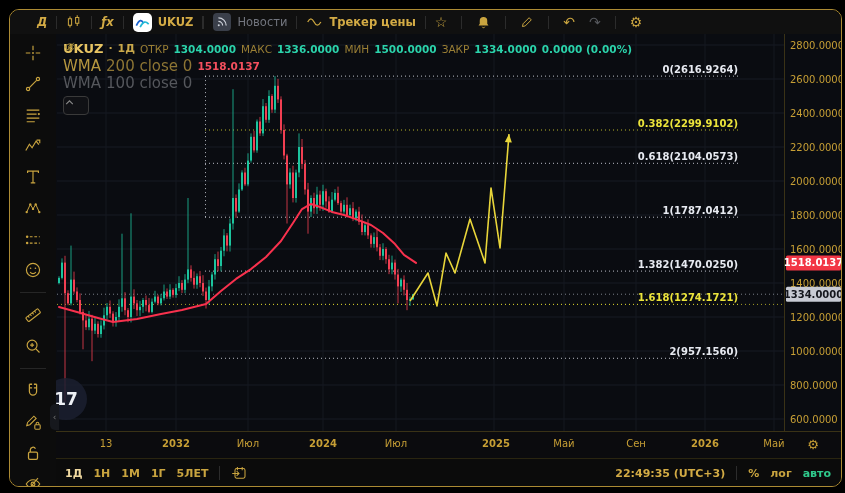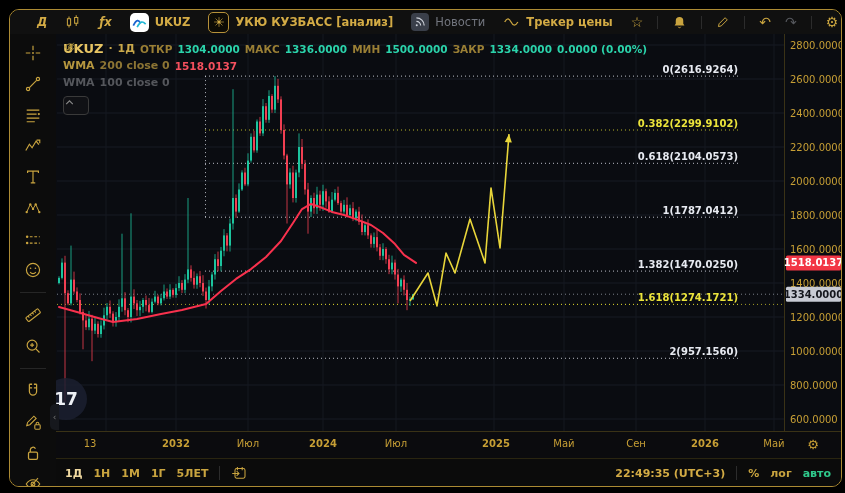--- a/index.html
+++ b/index.html
@@ -28,24 +28,24 @@
   .side-icon{width:18px;height:18px;color:#c9a43f;flex:0 0 auto;cursor:pointer;}
   .side-div{width:26px;height:1px;background:#262626;flex:0 0 auto;}
   
   .chart-wrap{position:absolute;left:46px;top:24px;right:0;height:397px;background:#0a0c11;}
   .chart-wrap svg{position:absolute;left:0;top:0;}
   .overlay{position:absolute;left:0;top:0;right:0;bottom:0;pointer-events:none;}
   .legend{position:absolute;left:7px;top:6px;font-size:11px;white-space:nowrap;}
   .leg-row{height:17px;display:flex;align-items:center;gap:5px;}
   .leg-sym{font-size:13px;font-weight:bold;color:#e8c564;}
   .leg-int{font-size:11px;color:#c9a84b;font-weight:bold;}
-  .leg-lab{color:#9a7f35;font-size:10.5px;font-weight:bold;}
+  .leg-lab{color:#9a7f35;font-size:10.5px;font-weight:normal;}
   .leg-val{color:#2bd3ab;font-size:10.5px;font-weight:bold;}
   .leg-red{color:#f5505e;font-size:10.5px;font-weight:bold;}
-  .leg-gold{color:#b6973f;font-size:11px;font-weight:bold;}
+  .leg-gold{color:#b6973f;font-size:15px;font-weight:normal;}
   .caret-btn{position:absolute;left:7px;top:62px;width:24px;height:17px;border:1px solid #3a3a3a;
     border-radius:4px;color:#8a8a8a;display:flex;align-items:center;justify-content:center;
     font-size:9px;pointer-events:auto;cursor:pointer;background:#101115;}
   .pane-handle{position:absolute;left:-6px;top:370px;width:9px;height:26px;background:#16181d;
     border-radius:5px 0 0 5px;color:#777;font-size:9px;display:flex;align-items:center;
     justify-content:center;pointer-events:auto;}
   
   .time-axis{position:absolute;left:46px;right:0;top:421px;height:27px;background:#0b0b0e;
     border-top:1px solid #3a3216;}
   .t-label{position:absolute;top:6px;transform:translateX(-50%);font-size:10px;color:#c79f35;}
@@ -97,31 +97,20 @@
         <span class="logo-tile">
           <svg width="17" height="17" viewBox="0 0 22 22" fill="none">
             <path d="M3 15c4-8 7-8 9-3" stroke="#1a63cf" stroke-width="2.2"></path>
             <path d="M8 17c4-8 7-8 11-4" stroke="#22b8d6" stroke-width="2.2"></path>
             </svg>
         </span>
         <span class="tb-txt">UKUZ</span>
       </span>
     </div>
     <div class="tb-sep"></div>
-    <div class="tb-group">
-      <span class="tb-btn">
-        <span class="gold-tile">
-          <svg width="14" height="14" viewBox="0 0 20 20" stroke="#d3ab45" stroke-width="0.9" fill="none">
-            <path d="M10 3v14M3 10h14M5 5l10 10M15 5L5 15"></path>
-            <circle cx="10" cy="10" r="2.2" fill="#d3ab45" stroke="none"></circle>
-            </svg>
-        </span>
-        <span class="tb-txt">УКЮ КУЗБАСС [анализ]</span>
-      </span>
-    </div>
     <div class="tb-sep"></div>
     <div class="tb-group">
       <span class="tb-btn">
         <span class="gray-tile">
           <svg width="12" height="12" viewBox="0 0 20 20" fill="none" stroke="currentColor" stroke-width="2">
             <path d="M4 9a7 7 0 0 1 7 7M4 3a13 13 0 0 1 13 13"></path>
             <circle cx="4.6" cy="15.4" r="1.7" fill="currentColor" stroke="none"></circle>
             </svg>
         </span>
         <span class="news-label">Новости</span>
@@ -599,21 +588,21 @@
         <svg viewBox="0 0 20 20" width="11" height="11" fill="none" stroke="currentColor" stroke-width="2">
           <path d="M4 13l6-6 6 6"></path>
           </svg>
       </div>
       <div class="pane-handle">‹</div>
     </div>
   </div>
 
   <div class="time-axis" id="time-axis">
     <span class="ta-gear">⚙</span>
-  <span class="t-label" style="left: 34px;">13</span>
+  <span class="t-label" style="left: 50px;">13</span>
       <span class="t-label t-bold" style="left: 120px;">2032</span>
       <span class="t-label" style="left: 192px;">Июл</span>
       <span class="t-label t-bold" style="left: 267px; text-align: right;">2024</span>
       <span class="t-label" style="left: 340px;">Июл</span>
       <span class="t-label t-bold" style="left: 440px;">2025</span>
       <span class="t-label" style="left: 508px;">Май</span>
       <span class="t-label" style="left: 580px;">Сен</span>
       <span class="t-label t-bold" style="left: 649px;">2026</span>
       <span class="t-label" style="left: 718px;">Май</span>
     </div>

